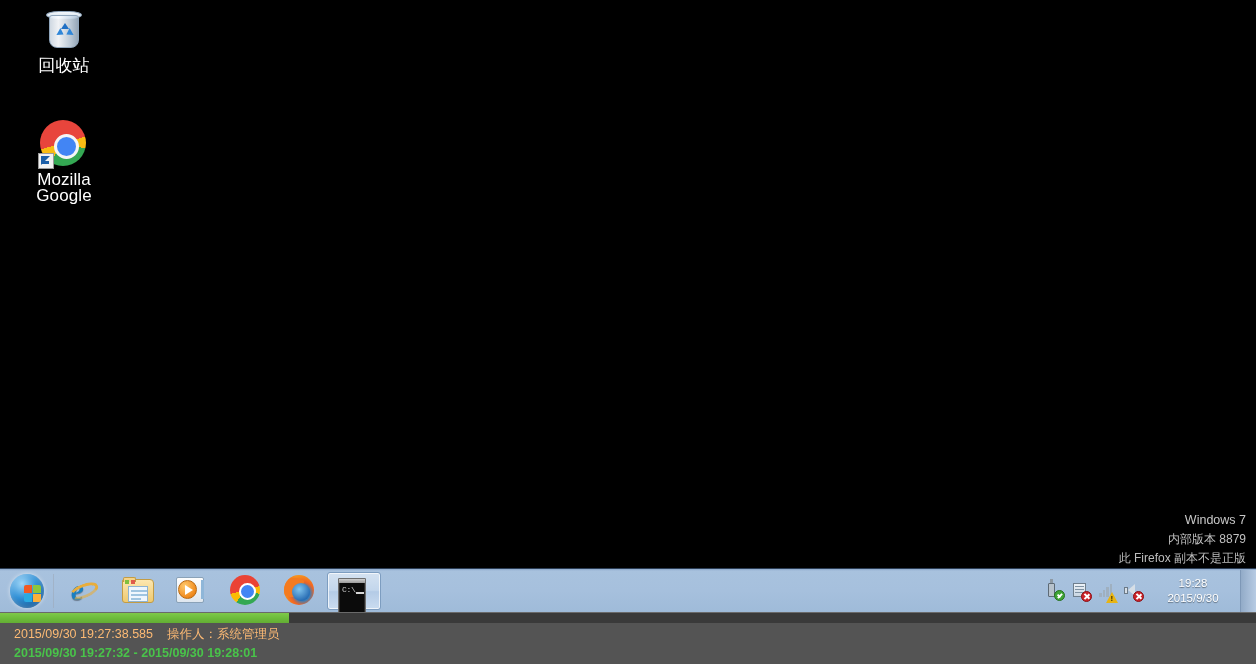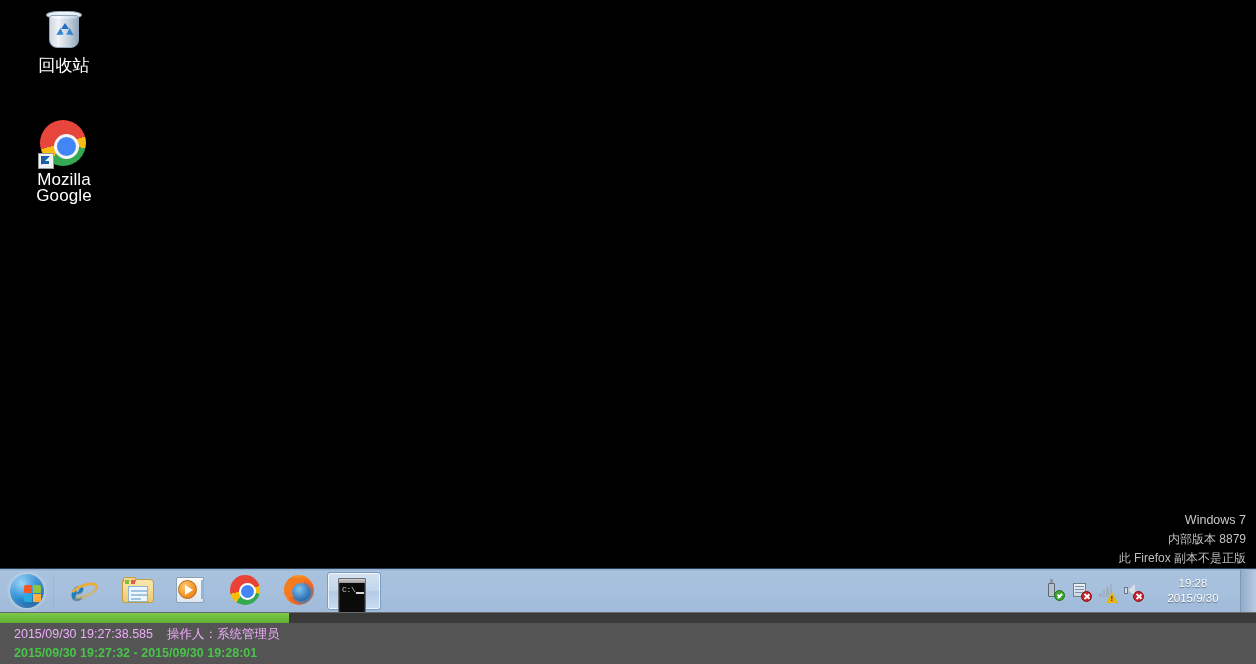--- a/index.html
+++ b/index.html
@@ -320,21 +320,21 @@
     left: 0; top: 0; height: 10px;
     width: 292px;
     background: linear-gradient(to bottom, #7ec94a 0%, #6cbb3b 55%, #63ae34 100%);
   }
 
   #info {
     position: absolute;
     left: 14px; top: 12px;
   }
   #info .line1 {
-    color: #f0abfc;
+    color: #fdba74;
     font-size: 12.5px;
     line-height: 19px;
     white-space: nowrap;
   }
   #info .line1 .op { margin-left: 14px; }
   #info .line2 {
     color: #49c34a;
     font-size: 12.5px;
     font-weight: bold;
     line-height: 19px;

